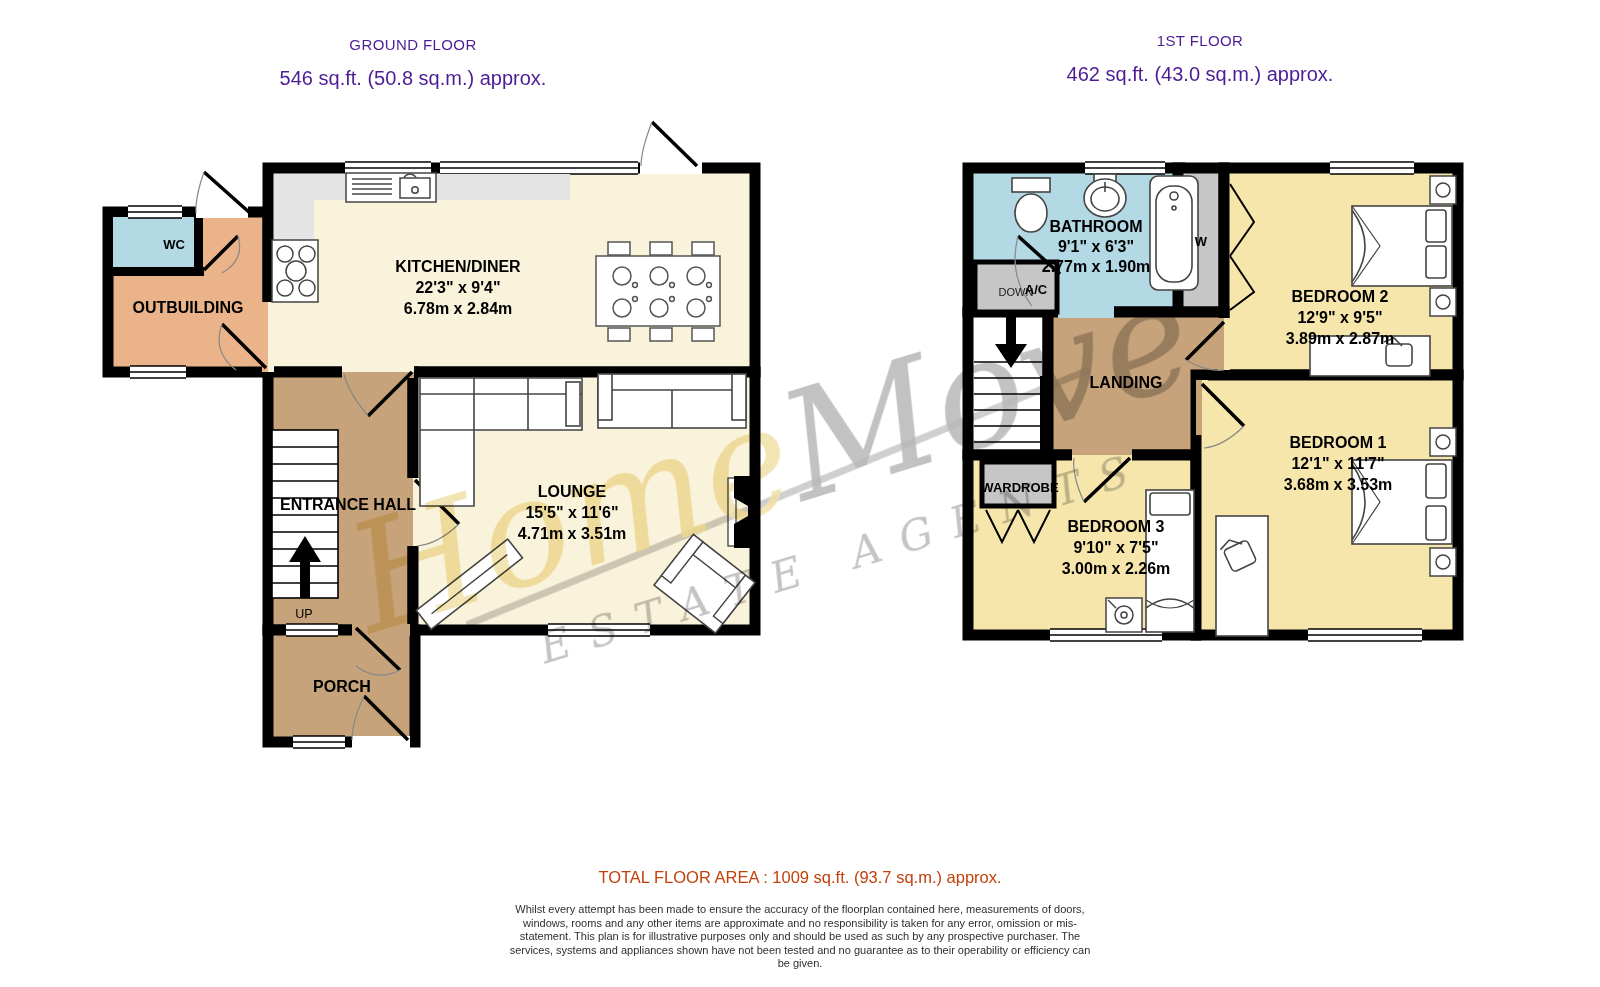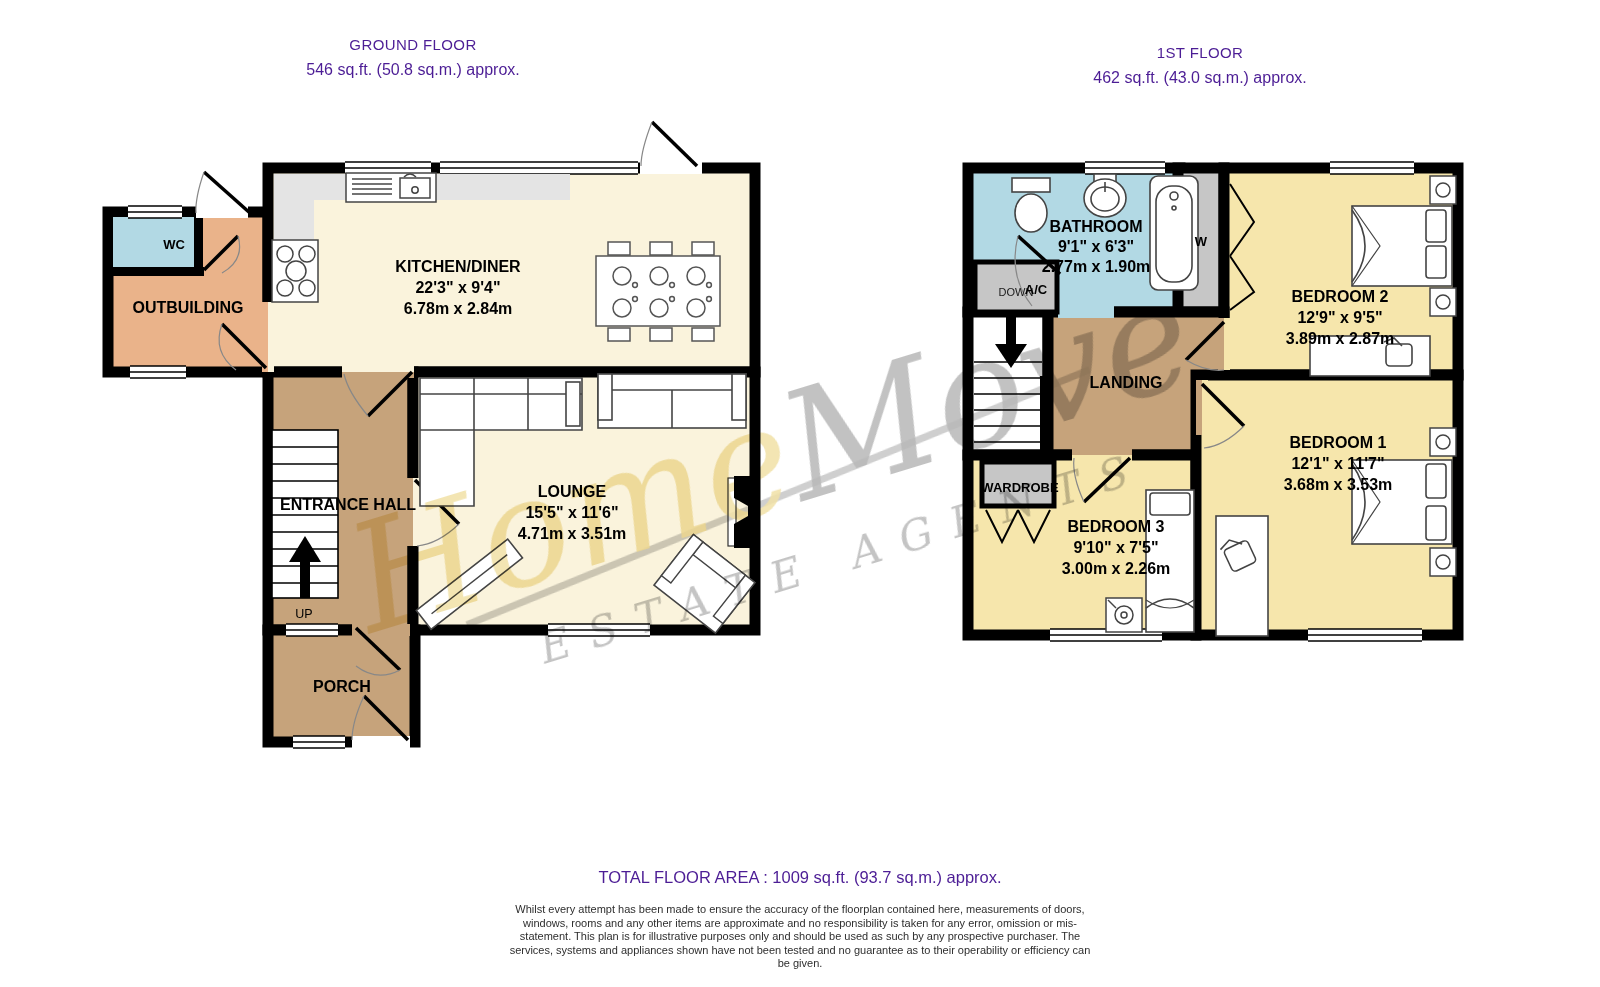--- a/index.html
+++ b/index.html
@@ -1,37 +1,37 @@
 <!DOCTYPE html>
 <html><head>
 <meta charset="utf-8">
 <style>
   html,body{margin:0;padding:0;background:#ffffff;}
   body{width:1600px;height:987px;position:relative;font-family:"Liberation Sans",sans-serif;overflow:hidden;}
   .floor-header{position:absolute;text-align:center;color:#4c1d95;}
   .floor-header .t1{font-size:15px;letter-spacing:.4px;}
-  .floor-header .t2{font-size:16px;margin-top:8px;}
+  .floor-header .t2{font-size:20px;margin-top:14px;}
   #plan-svg{position:absolute;left:0;top:0;}
   .footer{position:absolute;left:200px;top:868px;width:1200px;text-align:center;color:#2e2e2e;}
-  .footer .total{font-size:16.5px;color:#4c1d95;margin-bottom:6px;}
+  .footer .total{font-size:16.5px;color:#c2410c;margin-bottom:6px;}
   .footer .disclaimer{font-size:11px;line-height:13.5px;max-width:585px;margin:16px auto;}
   .footer .credit{font-size:11px;line-height:13.5px;text-align:center;}
   text{font-family:"Liberation Sans",sans-serif;}
   .room-label{font-weight:bold;font-size:16px;fill:#000;}
   .room-label.small{font-size:13px;}
   .wm{font-family:"DejaVu Serif",serif;font-style:italic;}
 </style>
 </head>
 <body>
 
 <div class="floor-header" style="left:113px;top:36px;width:600px;">
   <div class="t1">GROUND FLOOR</div>
   <div class="t2">546 sq.ft. (50.8 sq.m.) approx.</div>
 </div>
-<div class="floor-header" style="left:900px;top:44px;width:600px;">
+<div class="floor-header" style="left:900px;top:32px;width:600px;">
   <div class="t1">1ST FLOOR</div>
   <div class="t2">462 sq.ft. (43.0 sq.m.) approx.</div>
 </div>
 
 <svg id="plan-svg" width="1600" height="860" viewBox="0 0 1600 860" xmlns="http://www.w3.org/2000/svg">
 
   <g>
 
     <rect x="108" y="212" width="160" height="160" fill="#EAB38A" stroke="#000" stroke-width="11"></rect>
     <rect x="268" y="168" width="487" height="204" fill="#FAF3DC" stroke="#000" stroke-width="11"></rect>

